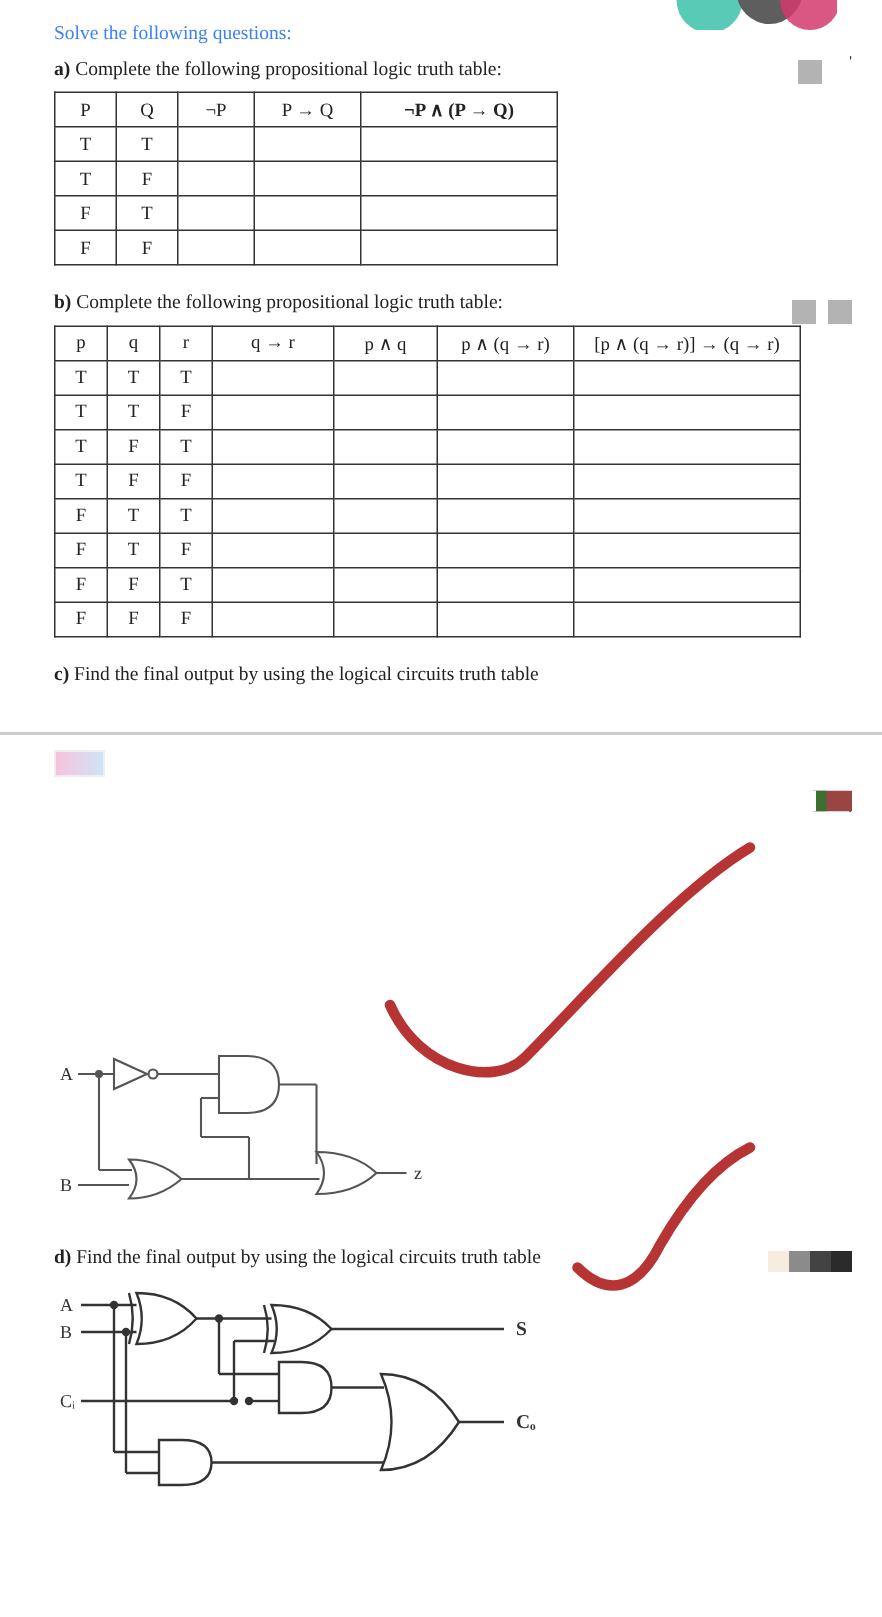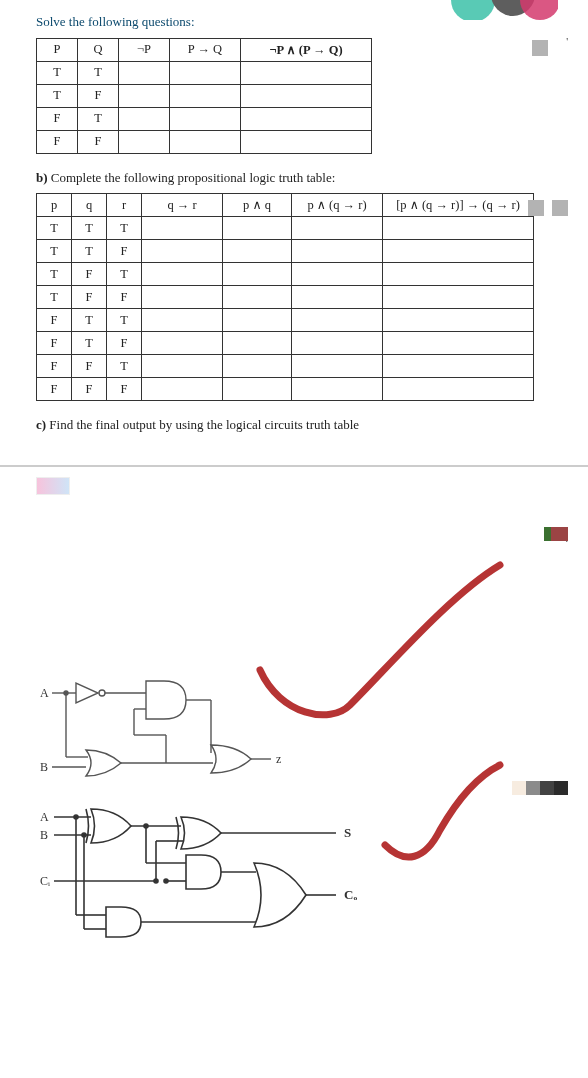--- a/index.html
+++ b/index.html
@@ -12,21 +12,21 @@
   }
   .page {
     width: 588px;
     position: relative;
     box-sizing: border-box;
   }
   .inner {
     padding: 8px 36px 40px 36px;
     position: relative;
   }
-  .hdr-text { color: #0c4a6e; }
+  .hdr-text { color: #3b82f6; }
   .line {
     font-size: 13px;
     line-height: 1.5;
     margin: 4px 0;
   }
   .bold { font-weight: bold; }
   table.ttable {
     border-collapse: collapse;
     font-size: 12.5px;
     margin-top: 6px;
@@ -121,20 +121,24 @@
     <circle cx="92" cy="10" r="20" fill="#d4396d" opacity=".85"></circle>
   </svg>
 
   <div class="inner">
 
     <span class="tick-mark">'</span>
     <span class="swatch md" style="position:absolute; right:40px; top:40px;"></span>
 
     <p class="line hdr-text">Solve the following questions:</p>
 
+    <p class="line">
+      <span class="bold">a)</span>
+      <span>Complete the following propositional logic truth table:</span>
+    </p>
 
     <table class="ttable t-a">
       <tbody>
           <tr>
         <th>P</th>
         <th>Q</th>
         <th>¬P</th>
         <th>P → Q</th>
         <th>¬P ∧ (P → Q)</th>
       </tr>
@@ -317,20 +321,24 @@
         <line x1="215" y1="84" x2="235" y2="84"></line>
         <text x="240" y="88" fill="#333" stroke="none" font-size="12">z</text>
         <circle cx="30" cy="18" r="2" fill="#555"></circle>
       </g>
     </svg>
 
     <svg class="red-check" style="left:370px; top:760px;" width="160" height="120">
       <path d="M15 85 C 35 105, 55 100, 70 70 C 90 35, 110 15, 130 5"></path>
     </svg>
 
+    <p class="line">
+      <span class="bold">d)</span>
+      <span>Find the final output by using the logical circuits truth table</span>
+    </p>
 
     <div class="footer-swatches">
       <span style="background:#f7ece0"></span>
       <span style="background:#8b8b8b"></span>
       <span style="background:#434343"></span>
       <span style="background:#2b2b2b"></span>
     </div>
 
     <svg class="circuit-svg" width="330" height="150">
       <g stroke="#333" fill="none" stroke-width="1.6">

